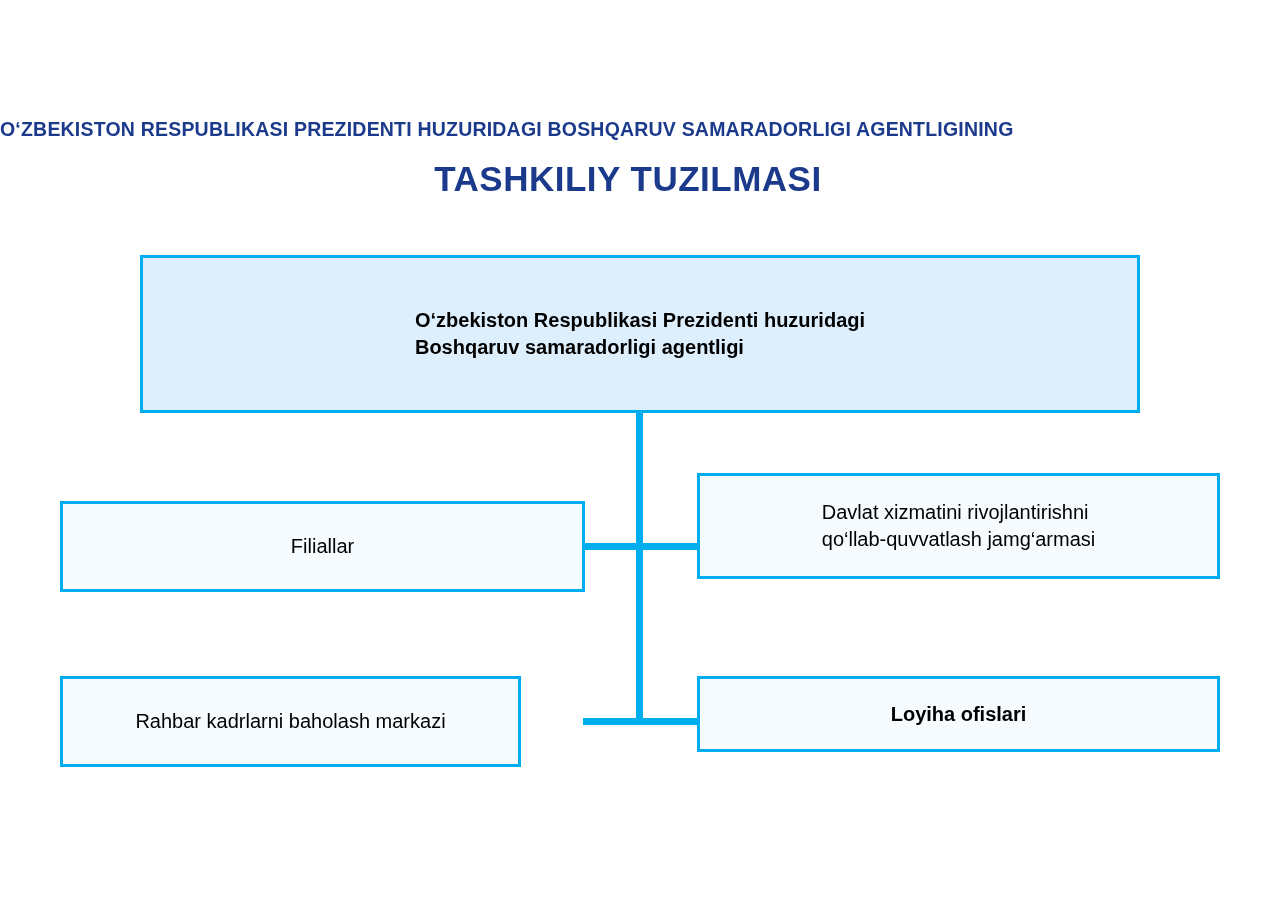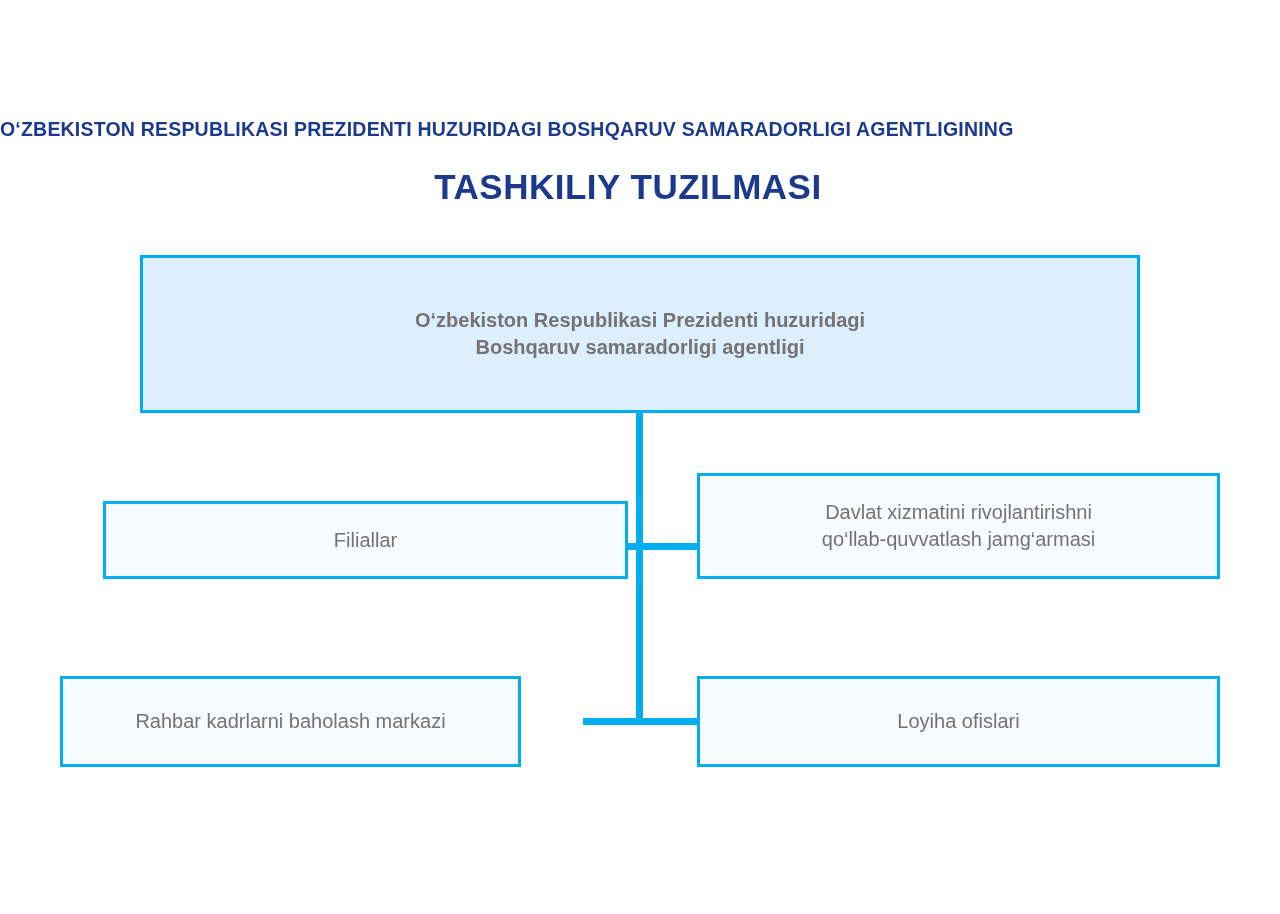--- a/index.html
+++ b/index.html
@@ -29,21 +29,21 @@
     text-align: left;
     font-size: 19.5px;
     font-weight: bold;
     letter-spacing: 0.2px;
     color: #1b3a8c;
     line-height: 1.2;
   }
   .title-line-2 {
     position: absolute;
     left: 0;
-    top: 166px;
+    top: 158px;
     width: 1256px;
     text-align: center;
     font-size: 35px;
     font-weight: bold;
     letter-spacing: 0.5px;
     color: #1b3a8c;
     line-height: 1.2;
   }
 
   
@@ -53,42 +53,41 @@
   }
 
   
   .node {
     position: absolute;
     box-sizing: border-box;
     border: 3px solid #00adee;
     display: flex;
     align-items: center;
     justify-content: center;
-    text-align: center;
-    color: #737373;
+    color: #000000;
     line-height: 1.35;
   }
   .node-root {
     left: 140px;
     top: 255px;
     width: 1000px;
     height: 158px;
     background: #ddeefc;
     font-size: 20px;
     font-weight: bold;
   }
   .node-child {
     background: #f5fbff;
     font-size: 20px;
     font-weight: normal;
   }
-  .node-left-1  { left: 60px;  top: 501px; width: 525px; height: 78px; margin-left: 43px; }
+  .node-left-1  { left: 60px;  top: 501px; width: 525px; height: 91px; }
   .node-right-1 { left: 697px; top: 473px; width: 523px; height: 106px; }
   .node-left-2  { left: 60px;  top: 676px; width: 461px; height: 91px; }
-  .node-right-2 { left: 697px; top: 676px; width: 523px; height: 91px; }
+  .node-right-2 { left: 697px; top: 676px; width: 523px; height: 76px; font-weight: bold; }
 
   .node-text {
     display: block;
     padding: 0 14px;
     white-space: pre-line;
   }
 </style>
 </head>
 <body>
 

